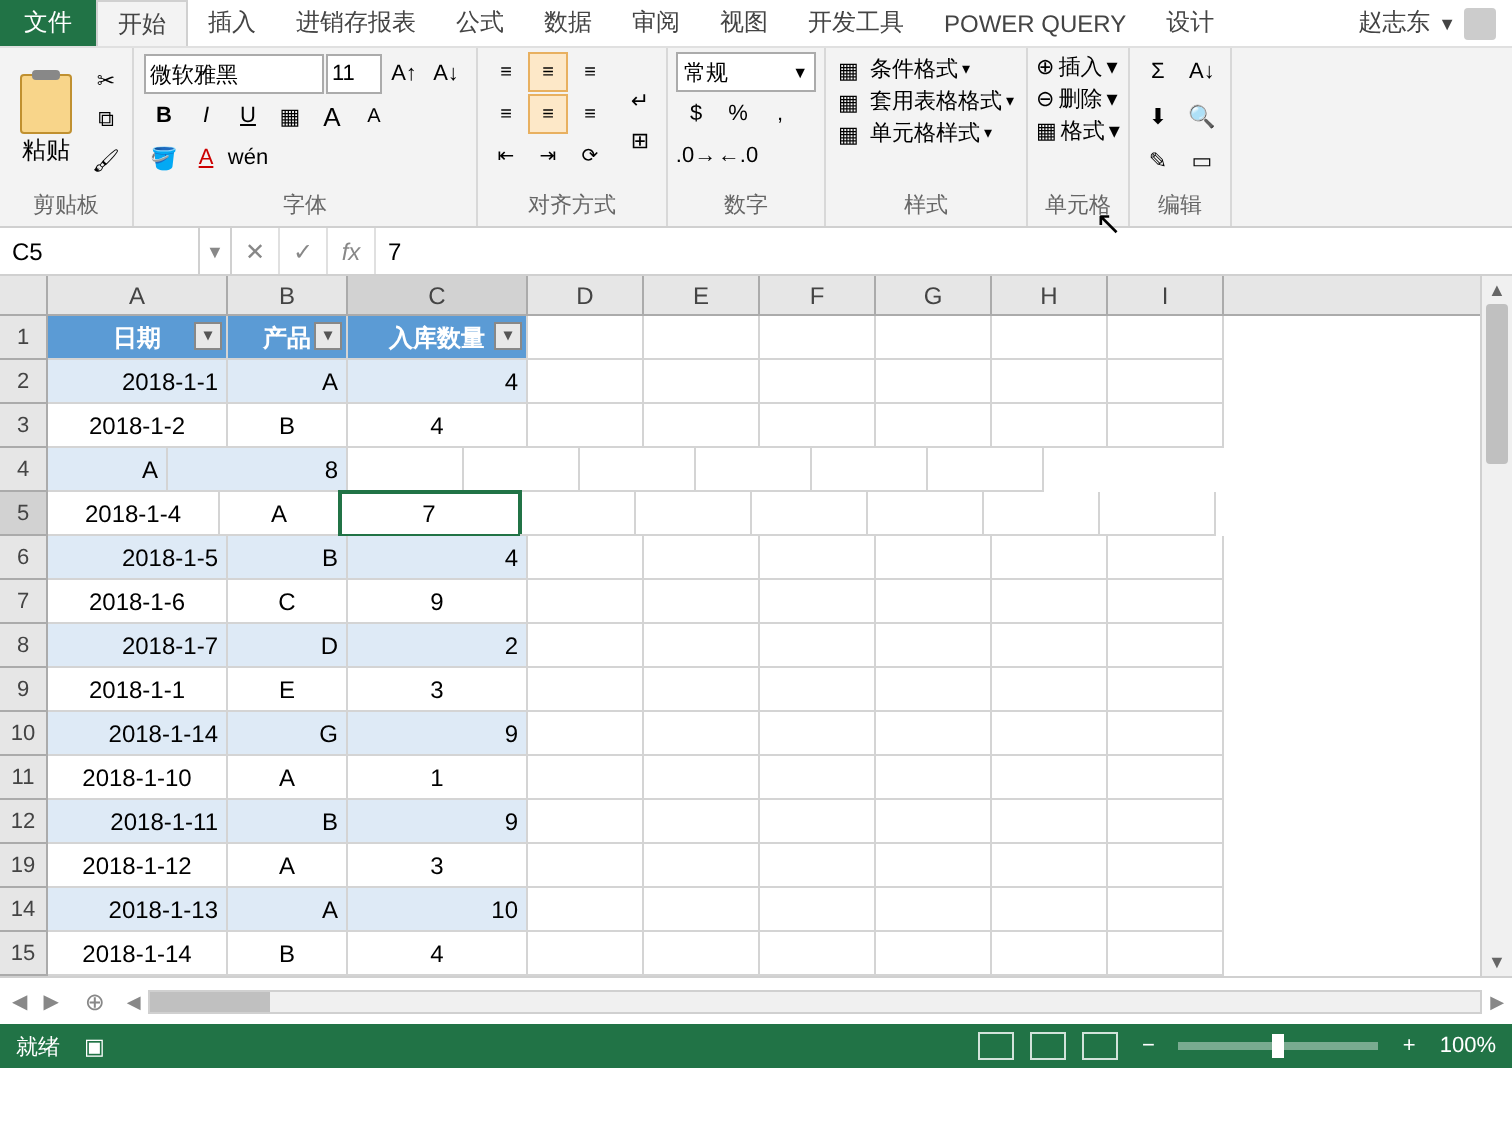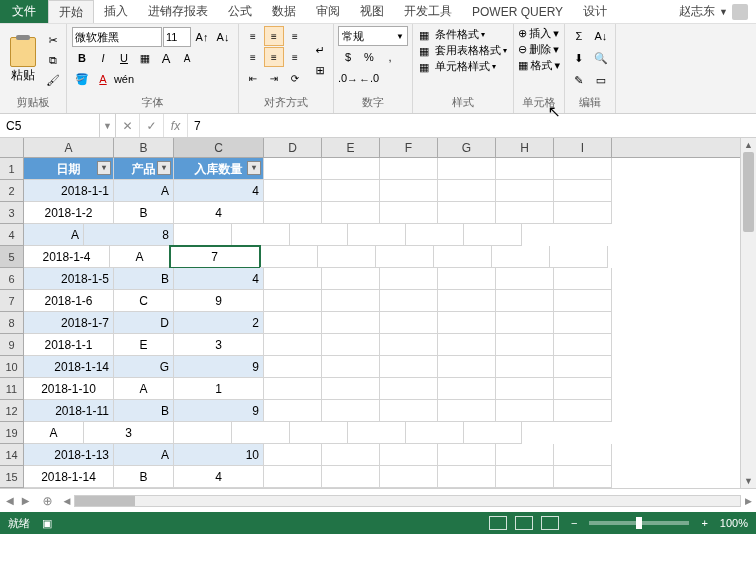--- a/index.html
+++ b/index.html
@@ -436,20 +436,21 @@
             <div class="cell band" style="width: 60px;">B</div>
             <div class="cell band" style="width: 90px;">9</div>
             <div class="cell" style="width: 58px;"></div>
             <div class="cell" style="width: 58px;"></div>
             <div class="cell" style="width: 58px;"></div>
             <div class="cell" style="width: 58px;"></div>
             <div class="cell" style="width: 58px;"></div>
             <div class="cell" style="width: 58px;"></div>
           </div>
           <div class="row">
+            <div class="cell" style="width: 90px;">2018-1-12</div>
             <div class="cell" style="width: 60px;">A</div>
             <div class="cell" style="width: 90px;">3</div>
             <div class="cell" style="width: 58px;"></div>
             <div class="cell" style="width: 58px;"></div>
             <div class="cell" style="width: 58px;"></div>
             <div class="cell" style="width: 58px;"></div>
             <div class="cell" style="width: 58px;"></div>
             <div class="cell" style="width: 58px;"></div>
           </div>
           <div class="row">

